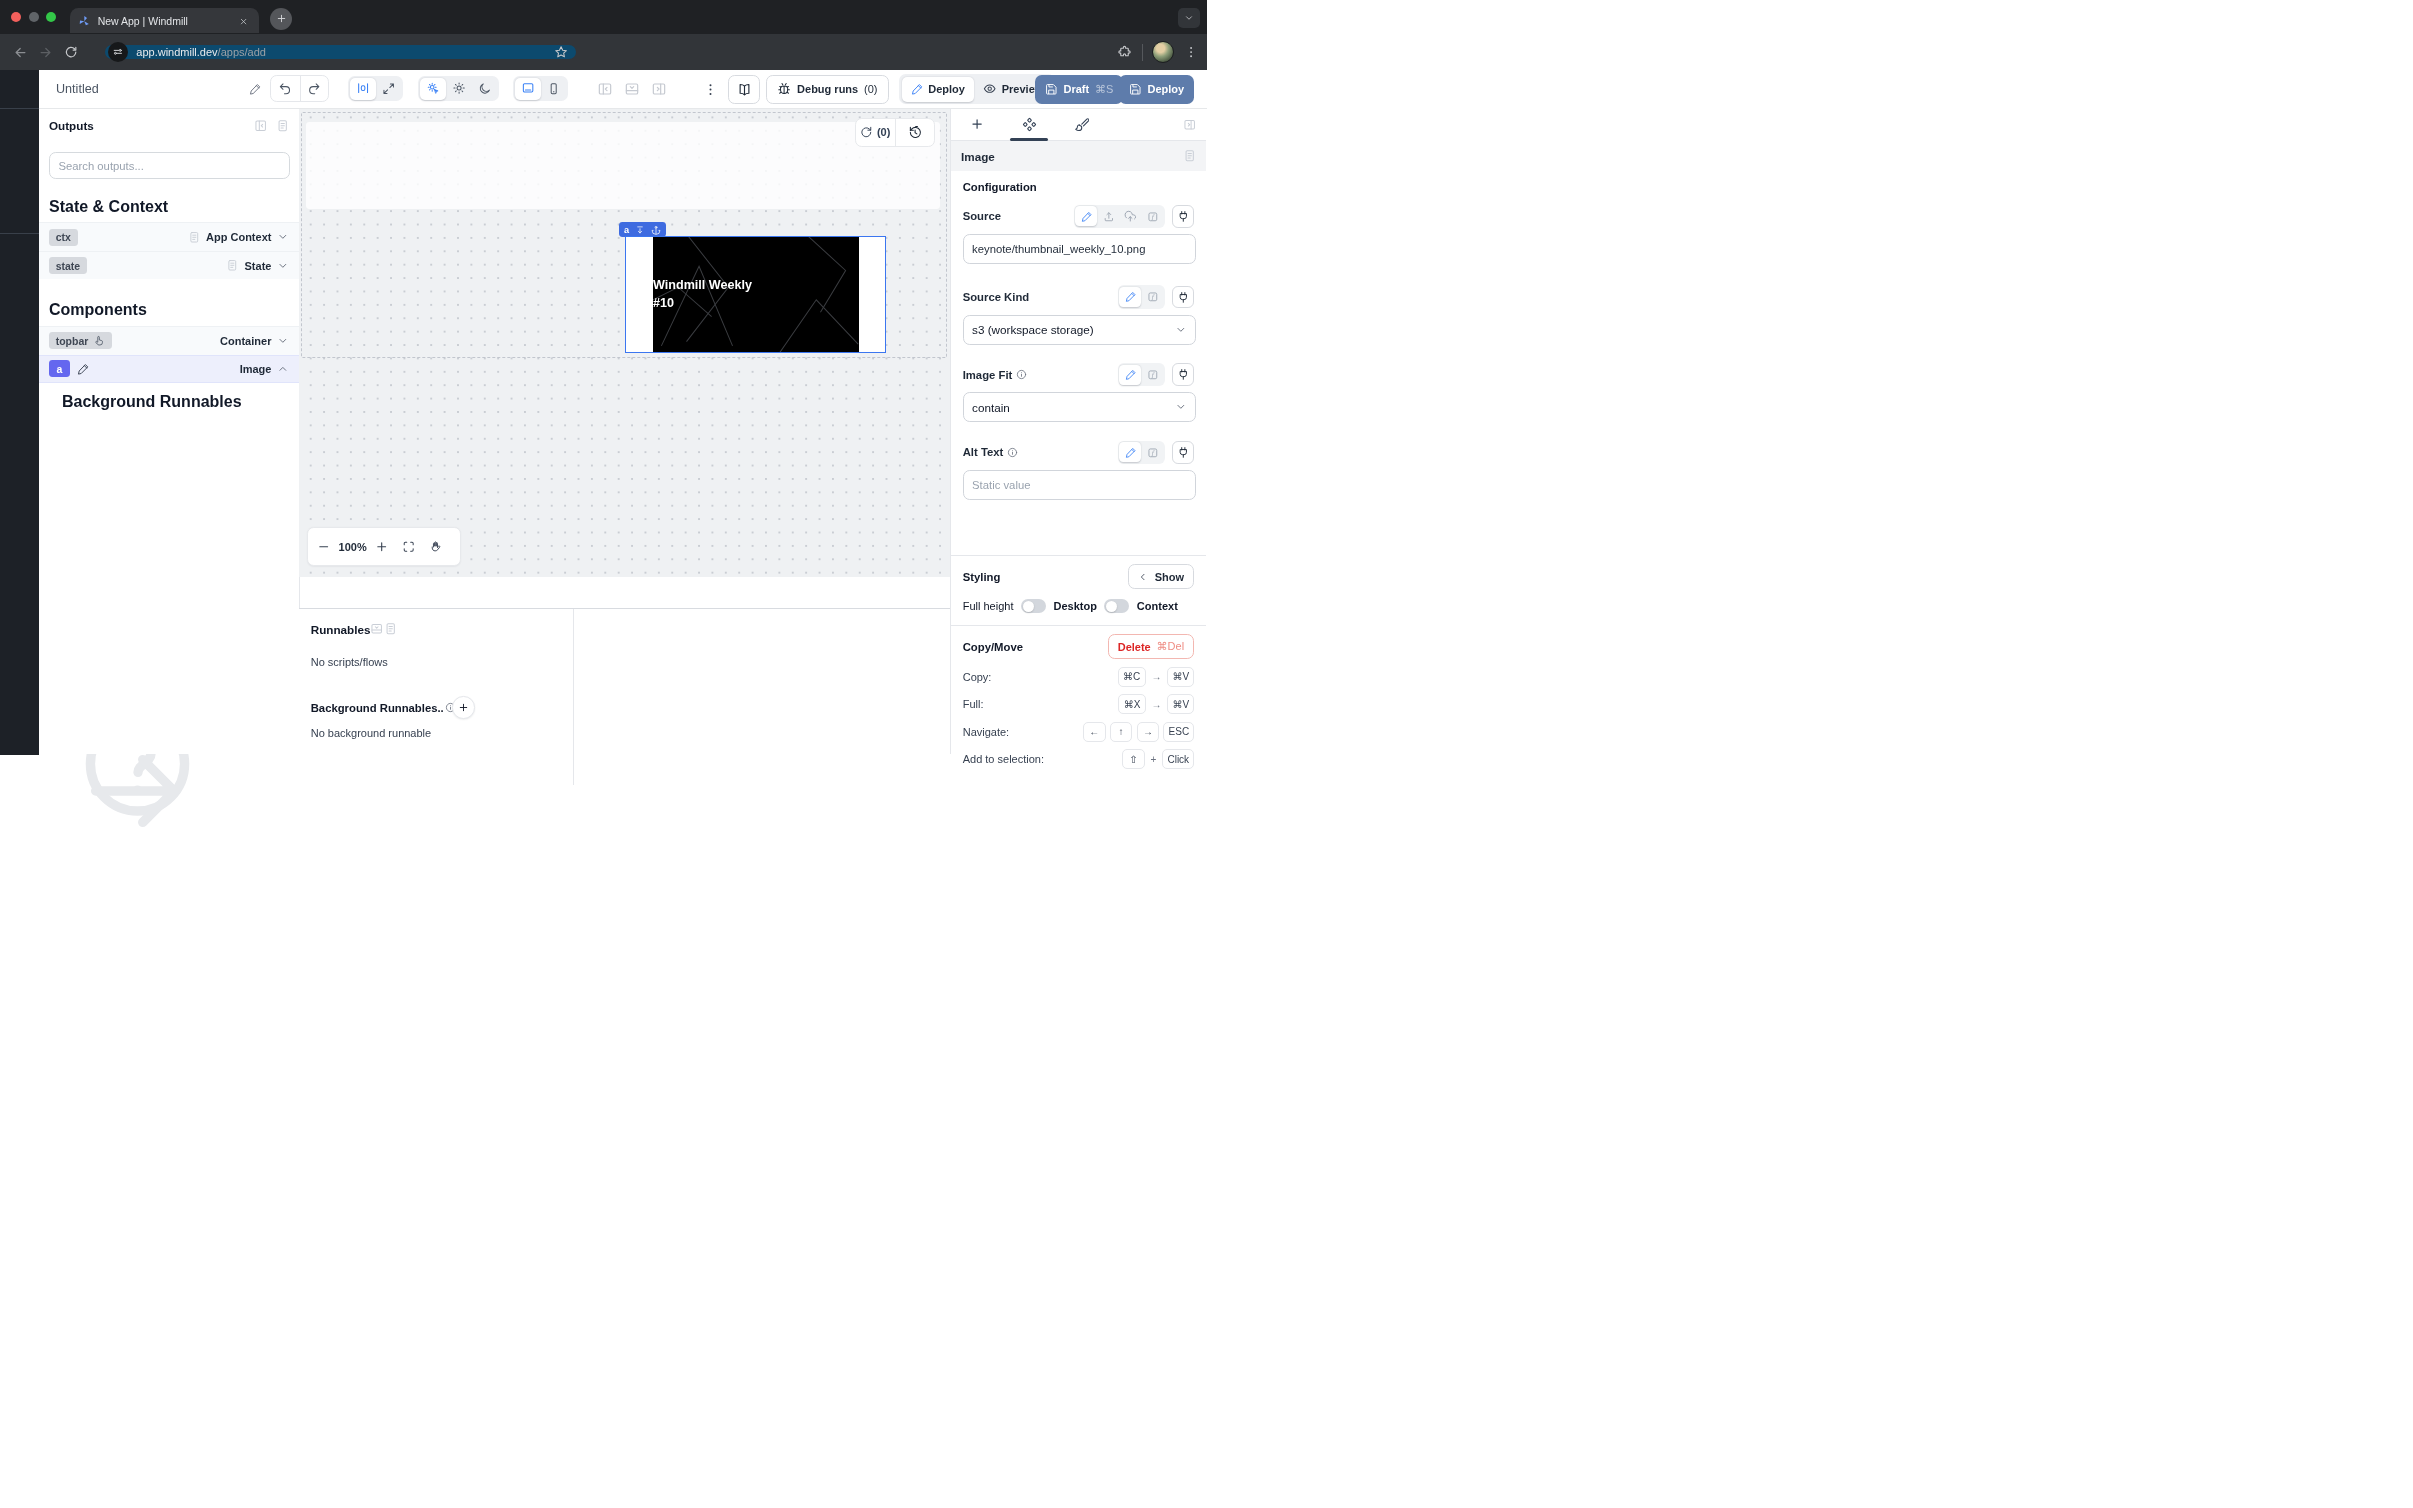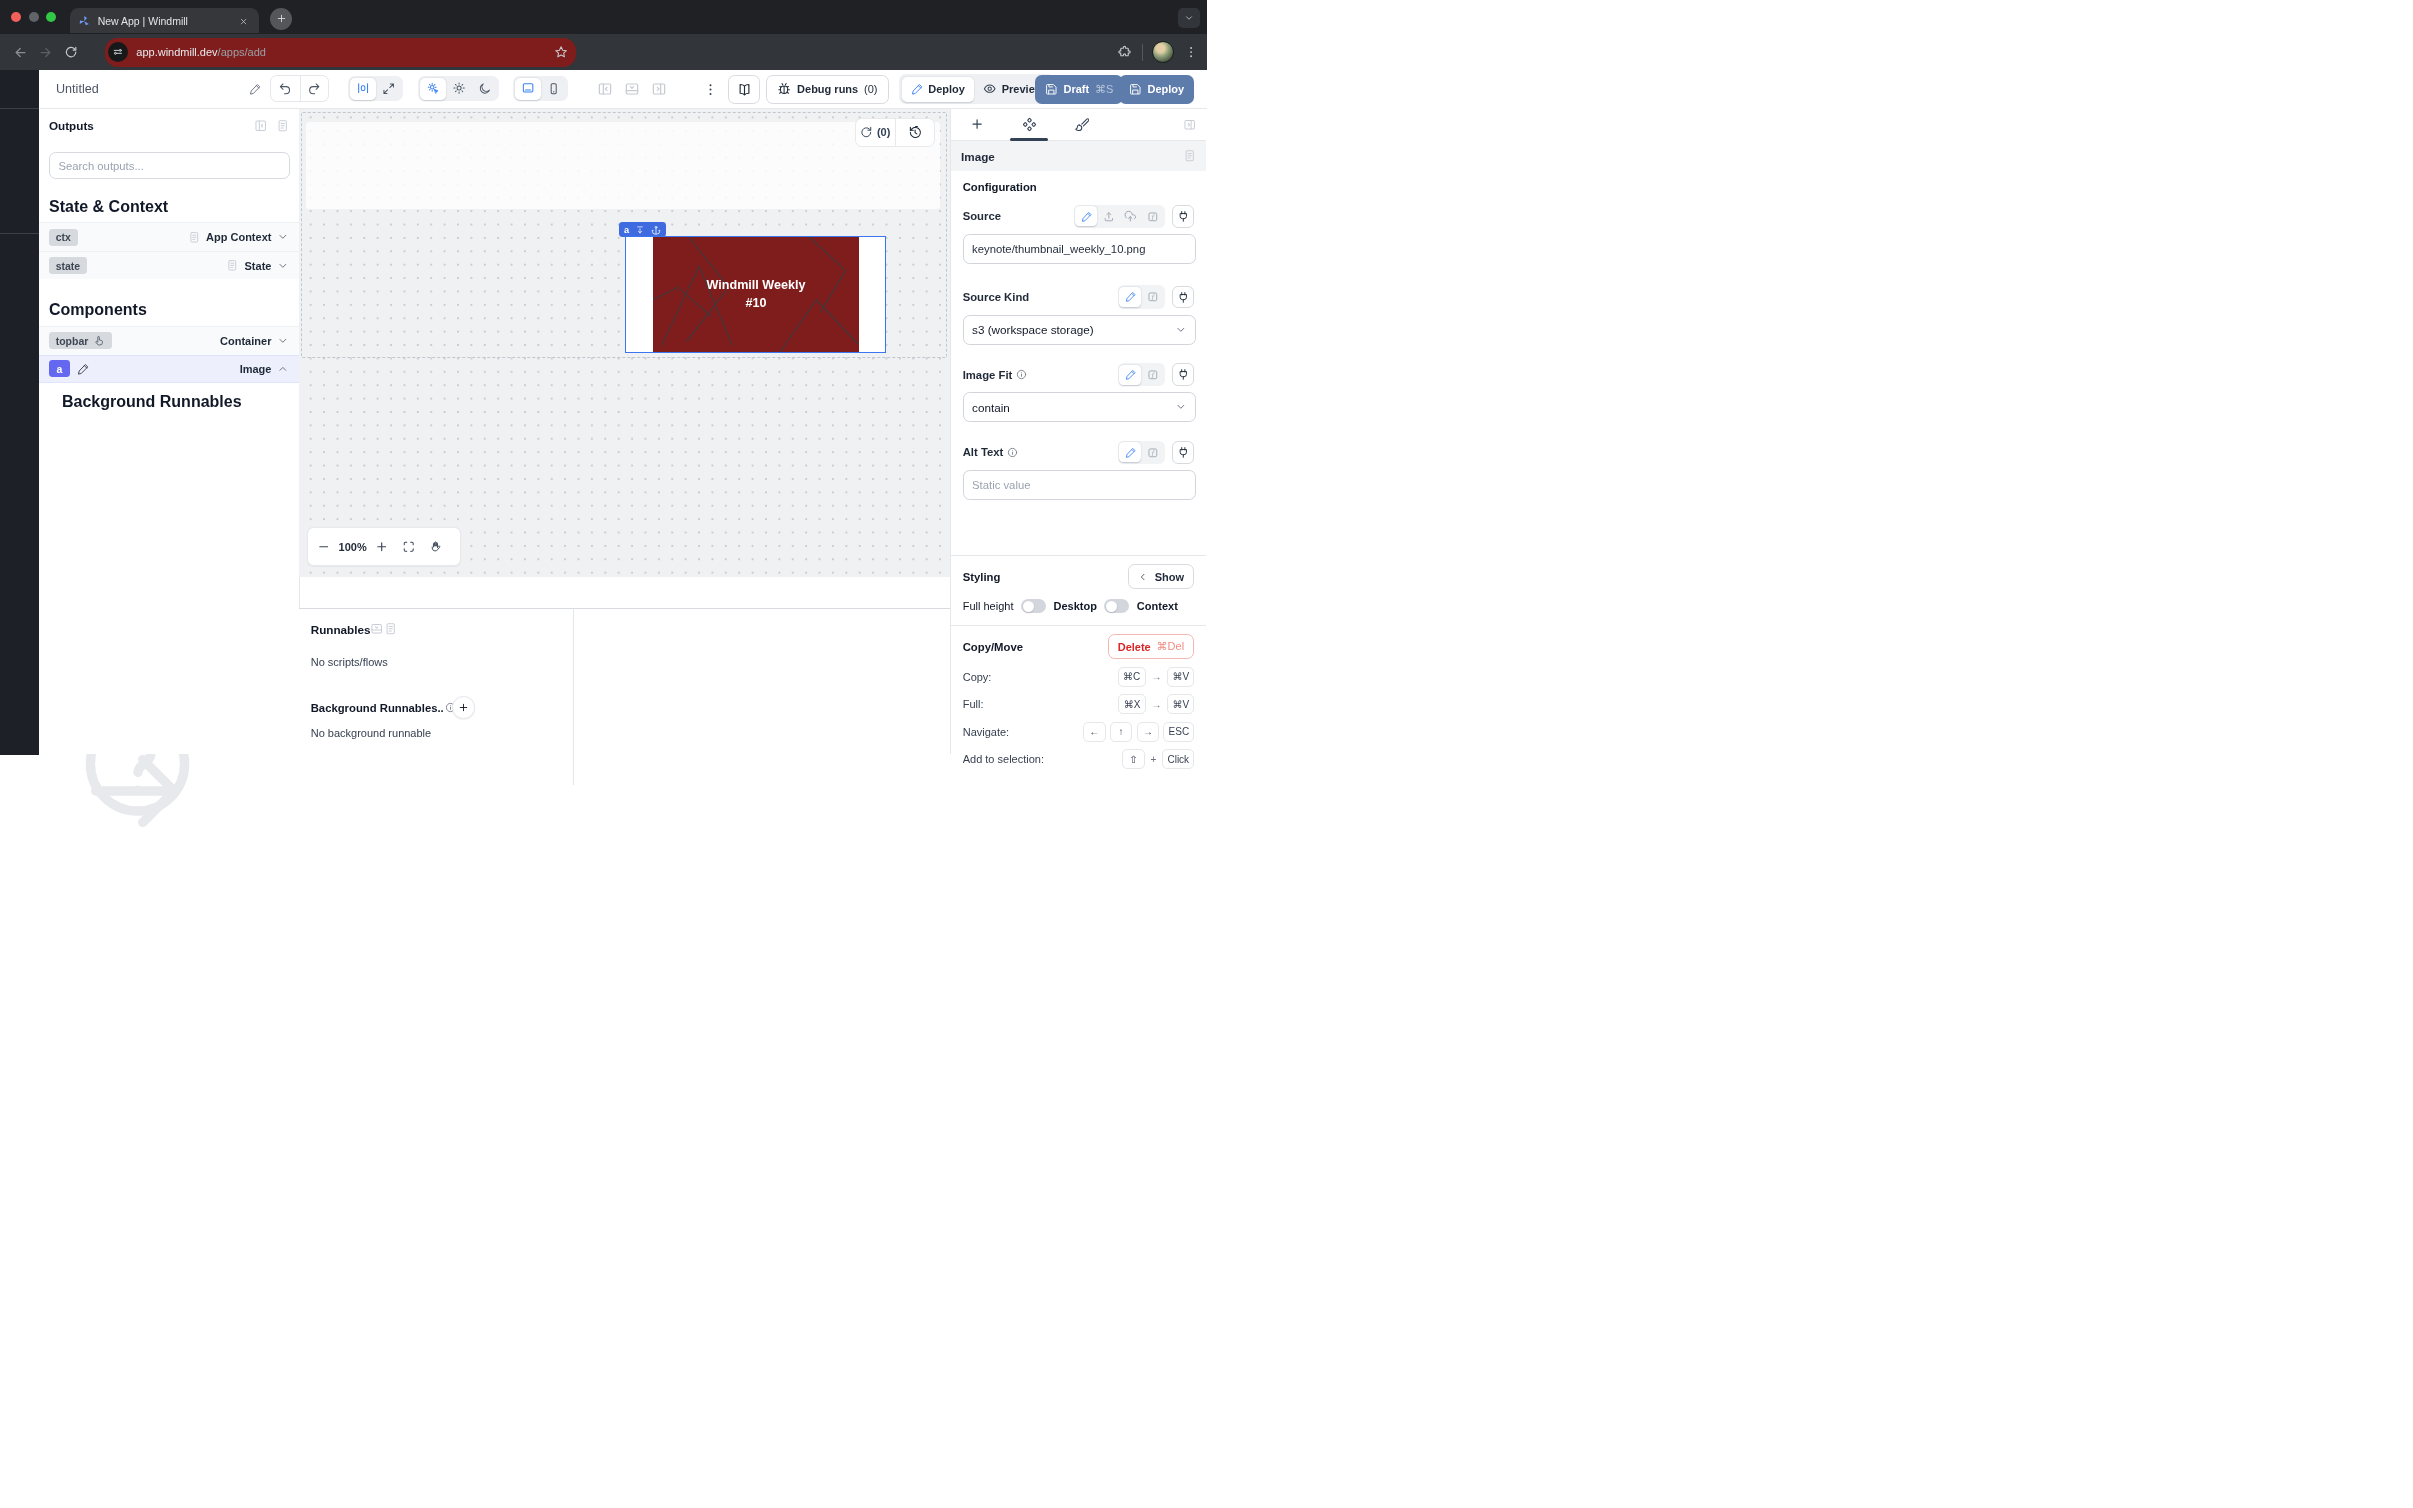--- a/index.html
+++ b/index.html
@@ -18,21 +18,21 @@
     border-radius:8.4px 8.4px 0 0;display:flex;align-items:center;gap:6.7px;padding:0 8.4px;}
   .tab-title{flex:1;font-size:10.5px;color:#e3e5e8;white-space:nowrap;overflow:hidden;}
   .tab-close{color:#c7c9cc;font-size:11px;width:13.4px;height:13.4px;line-height:13.4px;text-align:center;border-radius:3.4px;}
   .newtab{position:absolute;left:270px;top:7.5px;width:22px;height:22px;border-radius:50%;
     background:#54565a;color:#d6d8da;display:flex;align-items:center;justify-content:center;}
   .tabsearch{position:absolute;right:6.7px;top:7.5px;width:22px;height:20px;border-radius:5px;
     background:#323539;color:#c6c8cb;display:flex;align-items:center;justify-content:center;}
   .toolbar-row{position:absolute;top:34px;left:0;right:0;height:36px;background:#323539;
     display:flex;align-items:center;}
   .nav-btn{width:25px;height:25px;display:flex;align-items:center;justify-content:center;color:#c6c8cb;}
-  .url-pill{margin-left:22px;width:471px;height:29px;border-radius:12.6px;background:#7f1d1d;
+  .url-pill{margin-left:22px;width:471px;height:14px;border-radius:12.6px;background:#0c4a6e;
     display:flex;align-items:center;padding:0 8.4px 0 2.5px;}
   .site-badge{width:20px;height:20px;border-radius:50%;background:#16181a;color:#d4d6d9;
     display:flex;align-items:center;justify-content:center;margin-right:8.4px;}
   .url-text{font-size:11px;color:#e8eaed;flex:1;white-space:nowrap;overflow:hidden;}
   .url-text .path{color:#9aa0a6;}
   .chrome-right{position:absolute;right:8.4px;top:34px;height:36px;display:flex;align-items:center;gap:10px;}
   .vsep{width:0.8px;height:17px;background:#55585c;}
   .avatar{width:22px;height:22px;border-radius:50%;
     background:radial-gradient(circle at 38% 32%,#e4cfa4 0 22%,#8fa07a 44%,#46543f 78%,#2c3429);
     border:1.7px solid #1b1d1f;}
@@ -106,22 +106,22 @@
     border:1.3px dashed #c2c6ce;border-radius:1.7px;}
   .topbar-box{position:absolute;left:6.7px;top:13.4px;width:634px;height:87px;
     background:rgba(255,255,255,.8);border-radius:3.4px;}
   .refresh-grp{position:absolute;left:556px;top:9.2px;width:80px;height:28.5px;background:#fff;
     border:0.8px solid #e7e9ec;border-radius:6.7px;display:flex;overflow:hidden;}
   .refresh-grp .rseg{flex:1;display:flex;align-items:center;justify-content:center;gap:4.2px;
     color:#334155;font-size:11px;font-weight:600;}
   .refresh-grp .rseg + .rseg{border-left:0.8px solid #e7e9ec;}
   .imgcomp{position:absolute;left:326px;top:127px;width:261px;height:117px;background:#fff;
     border:1.3px solid #3b76f0;}
-  .imgdark{position:absolute;left:27px;top:0;width:206px;height:115px;background:#7f1d1d;
-    overflow:hidden;display:flex;flex-direction:column;align-items:center;justify-content:center;}
+  .imgdark{position:absolute;left:27px;top:0;width:206px;height:115px;background:#000000;
+    overflow:hidden;display:flex;flex-direction:column;align-items:flex-start;justify-content:center;}
   .imgdark .pat{position:absolute;inset:0;}
   .imgline{position:relative;color:#fff;font-weight:700;font-size:12.6px;line-height:17.6px;text-align:center;}
   .selchip{position:absolute;left:320px;top:113px;height:15px;background:#3e6be0;border-radius:3.4px;
     display:flex;align-items:center;padding:0 5px;gap:5.9px;color:#fff;}
   .selchip .cname{font-size:9.2px;font-weight:700;}
   .selchip .cic{width:10px;height:10px;color:#fff;}
   .zoombar{position:absolute;left:8.4px;top:418px;width:154px;height:39px;background:#fff;
     border:0.8px solid #e7e9ec;border-radius:6.7px;display:flex;align-items:center;
     padding:0 8.4px;gap:8.4px;box-shadow:0 0.8px 1.7px rgba(16,24,40,.05);}
   .zoombar .zi{width:13.4px;height:13.4px;color:#374151;}

